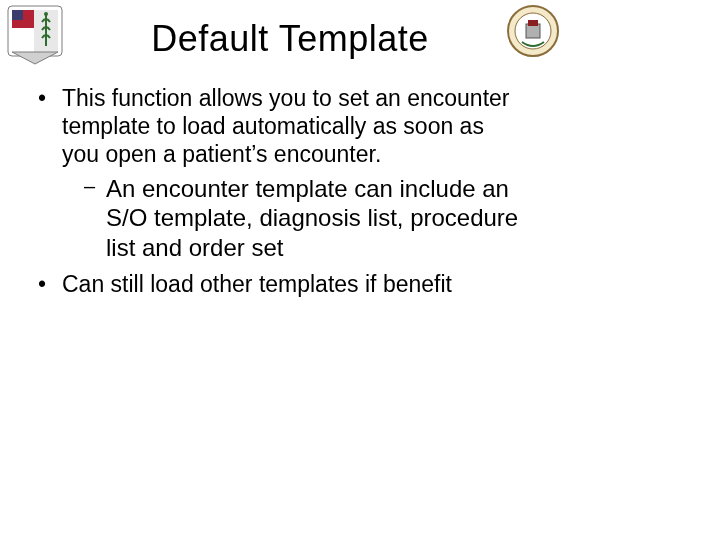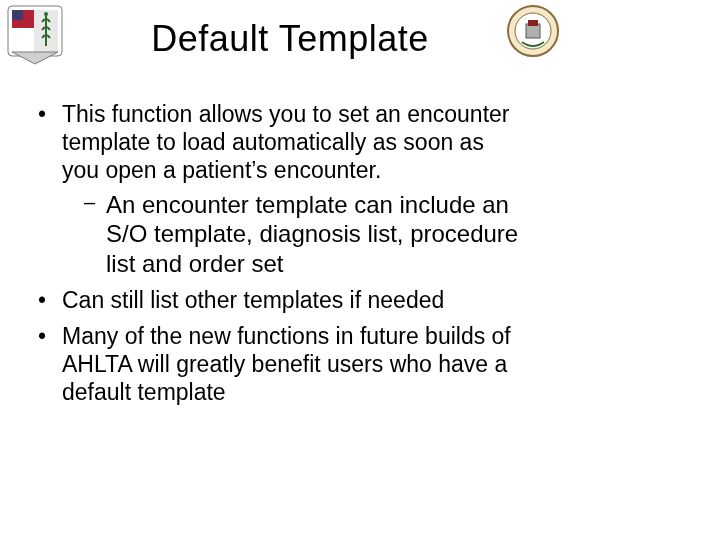--- a/index.html
+++ b/index.html
@@ -26,21 +26,21 @@
   .logo-right { right: 20px; }
   .title {
     text-align: center;
     font-size: 36px;
     font-weight: normal;
     padding-top: 18px;
     margin: 0;
     letter-spacing: 0.5px;
   }
   .content {
-    margin-top: 40px;
+    margin-top: 24px;
     padding: 0 54px 0 34px;
     font-size: 23px;
     line-height: 1.22;
   }
   ul.level1 {
     list-style: none;
     padding: 0;
     margin: 0;
   }
   ul.level1 > li {
@@ -107,21 +107,18 @@
     <ul class="level1">
       <li>
         <span>This function allows you to set an encounter template to load automatically as soon as you open a patient’s encounter.</span>
         <ul class="level2">
           <li>
             <span>An encounter template can include an S/O template, diagnosis list, procedure list and order set</span>
           </li>
         </ul>
       </li>
       <li>
-        <span>Can still list other templates if needed</span>
-      </li>
-      <li>
-        <span>Many of the new functions in future builds of AHLTA will greatly benefit users who have a default template</span>
+        <span>Can still load other templates if benefit</span>
       </li>
     </ul>
   </div>
 
 </div>
 
 </body></html>

